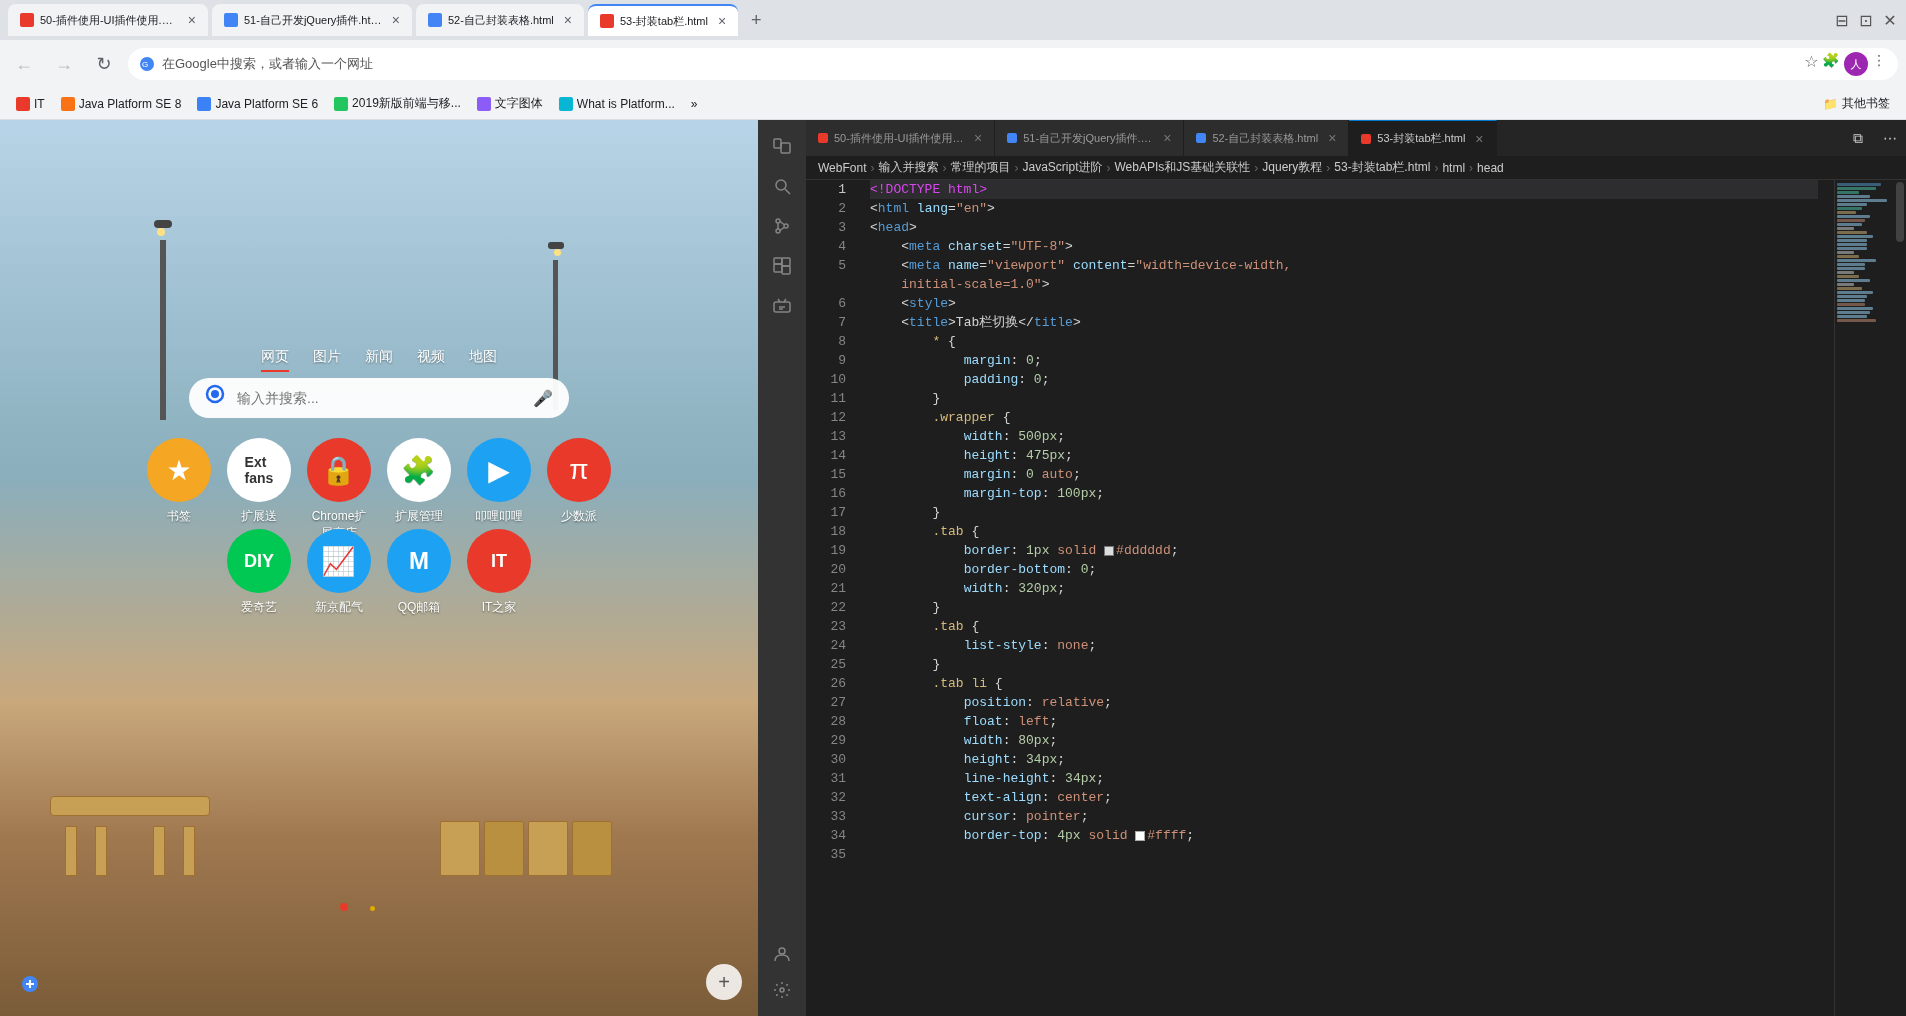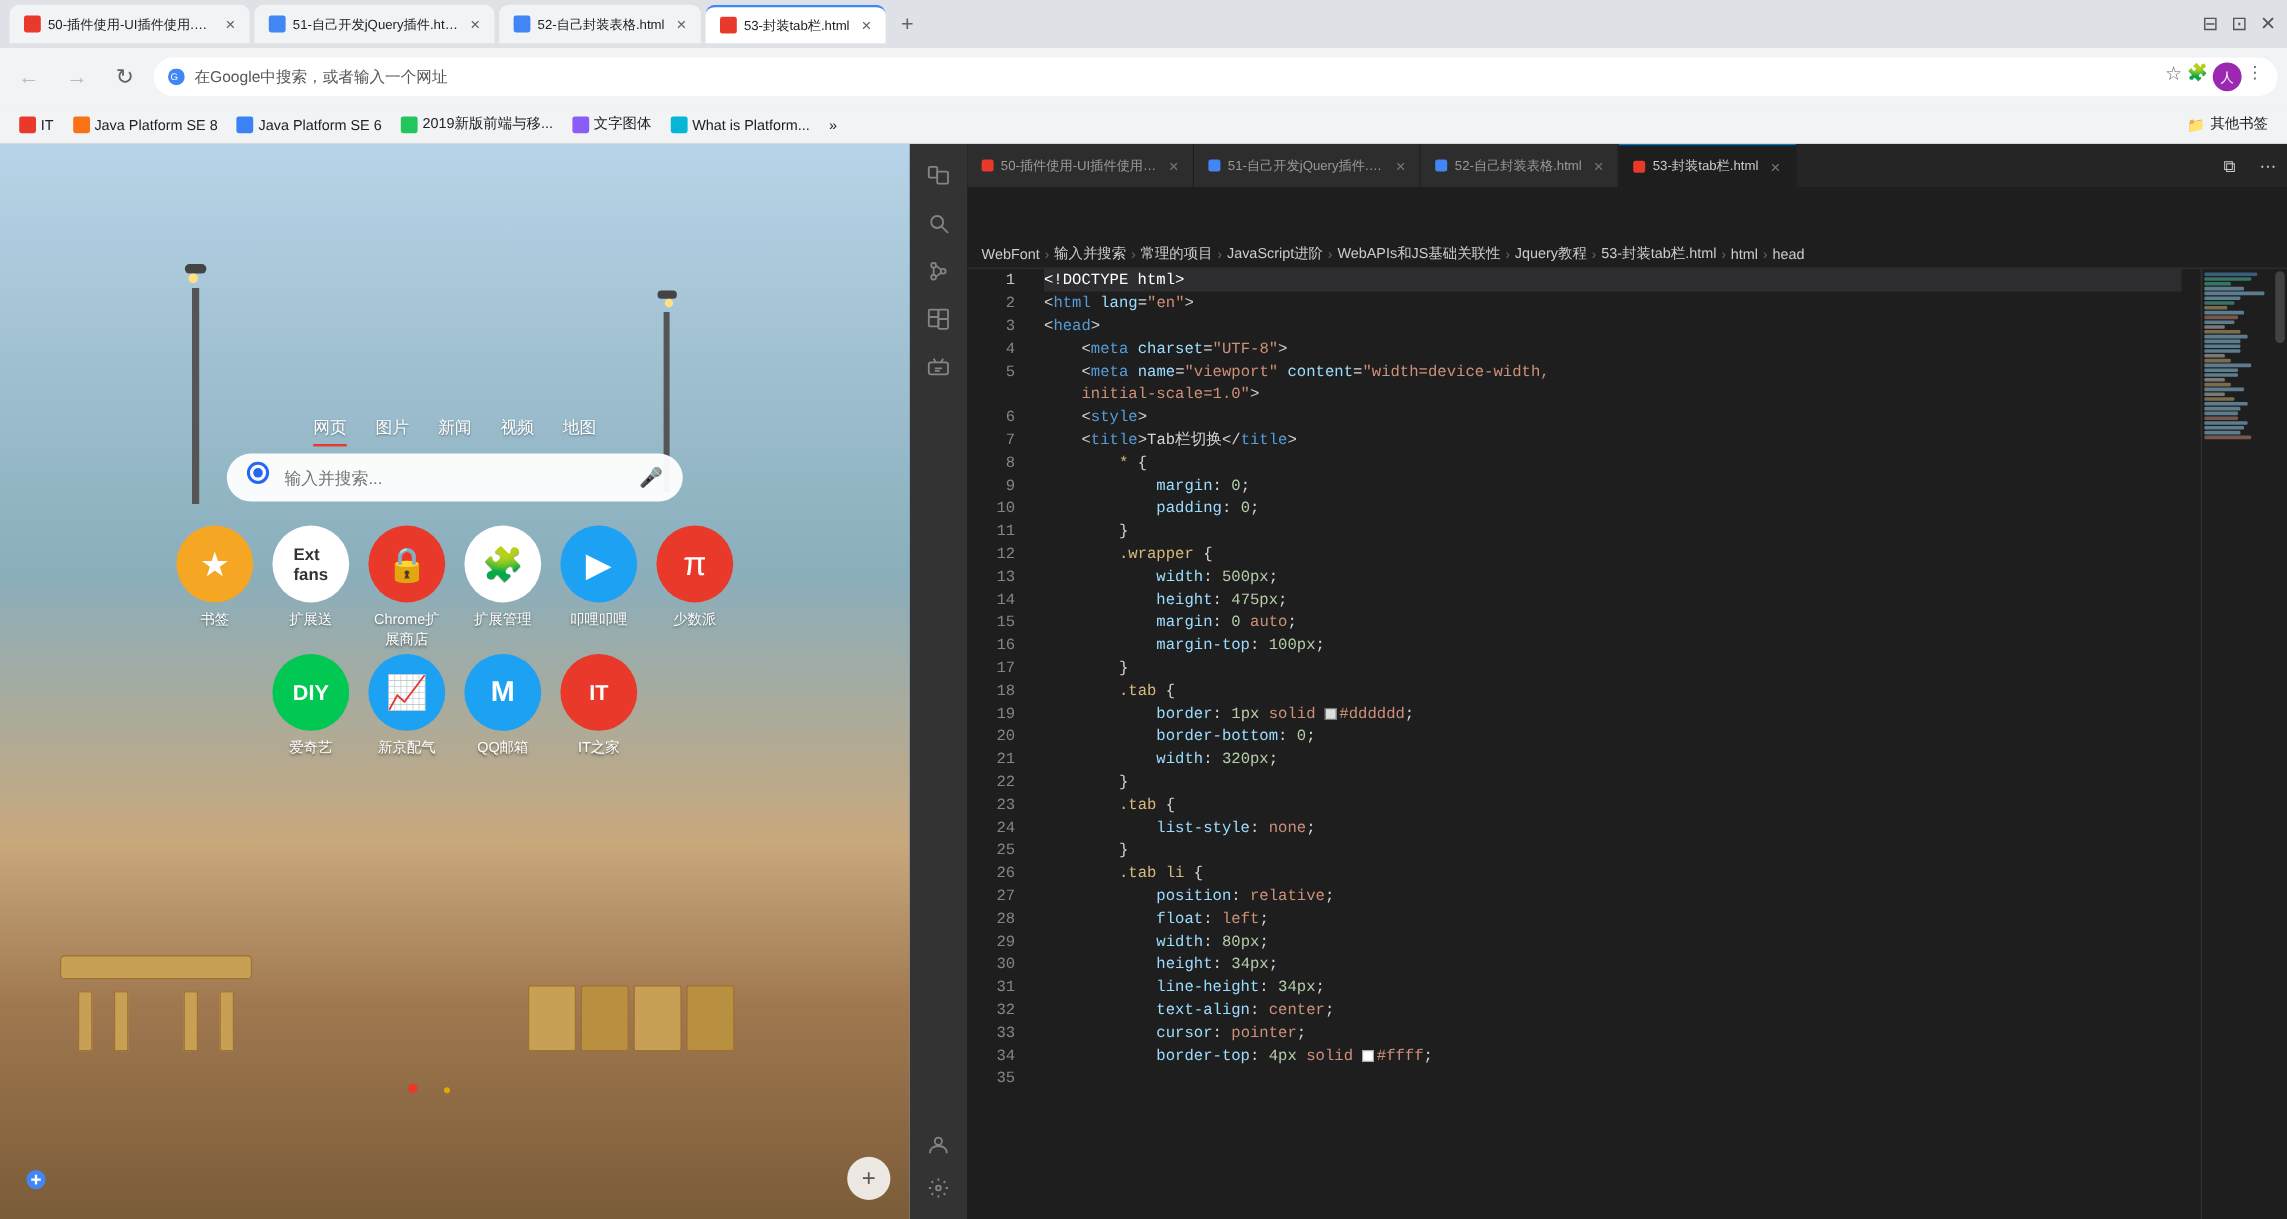--- a/index.html
+++ b/index.html
@@ -48,42 +48,42 @@
 
     
     .vscode-panel { flex: 1; background: #1e1e1e; display: flex; flex-direction: column; overflow: hidden; }
 
     .vscode-tab-bar { display: flex; align-items: center; background: #252526; height: 36px; overflow: hidden; }
     .vscode-tab { display: flex; align-items: center; height: 36px; padding: 0 12px; font-size: 12px; gap: 6px; cursor: pointer; border-right: 1px solid #1e1e1e; white-space: nowrap; }
     .vscode-tab.inactive { background: #2d2d2d; color: #999; }
     .vscode-tab.active { background: #1e1e1e; color: #ccc; border-top: 1px solid #007acc; }
     .vscode-tab-close { font-size: 14px; color: #777; margin-left: 4px; }
 
-    .vscode-breadcrumb { display: flex; align-items: center; height: 24px; background: #1e1e1e; padding: 0 12px; font-size: 12px; color: #999; gap: 4px; border-bottom: 1px solid #333; flex-wrap: nowrap; overflow: hidden; margin-top: 44px; }
+    .vscode-breadcrumb { display: flex; align-items: center; height: 24px; background: #1e1e1e; padding: 0 12px; font-size: 12px; color: #999; gap: 4px; border-bottom: 1px solid #333; flex-wrap: nowrap; overflow: hidden; }
     .breadcrumb-sep { color: #666; }
     .breadcrumb-item { color: #ccc; cursor: pointer; white-space: nowrap; }
     .line-numbers { width: 48px; background: #1e1e1e; padding: 0 8px; flex-shrink: 0; }
     .line-num { height: 19px; text-align: right; font-size: 13px; color: #858585; font-family: 'Consolas', 'Courier New', monospace; line-height: 19px; user-select: none; }
     .line-num.active { color: #c6c6c6; }
 
     .code-area { flex: 1; overflow: auto; padding: 0 0 0 8px; }
     .code-line { height: 19px; font-size: 13px; font-family: 'Consolas', 'Courier New', monospace; line-height: 19px; color: #d4d4d4; white-space: pre; }
     .code-line.active-line { background: #2d2d30; }
 
     
     .kw { color: #569cd6; }      
     .attr { color: #9cdcfe; }     
     .str { color: #ce9178; }      
     .prop { color: #9cdcfe; }     
     .val { color: #ce9178; }      
     .sel { color: #d7ba7d; }      
     .pun { color: #d4d4d4; }       
     .num { color: #b5cea8; }      
     .wh { color: #d4d4d4; }
-    .meta-tag { color: #ffffff; }
+    .meta-tag { color: #d946ef; }
     .color-swatch { display: inline-block; width: 10px; height: 10px; border: 1px solid #777; vertical-align: middle; margin-right: 2px; }
 
     
     .vscode-sidebar { width: 48px; background: #333333; display: flex; flex-direction: column; align-items: center; padding: 8px 0; gap: 4px; flex-shrink: 0; }
     .sidebar-icon { width: 36px; height: 36px; display: flex; align-items: center; justify-content: center; cursor: pointer; border-radius: 4px; color: #858585; font-size: 20px; }
     .sidebar-bottom { margin-top: auto; }
 
     
     .vscode-minimap { width: 60px; background: #1e1e1e; flex-shrink: 0; border-left: 1px solid #333; overflow: hidden; }
     .minimap-content { opacity: 0.5; padding: 2px; }
@@ -261,21 +261,21 @@
       <div class="shortcut-item">
         <div class="shortcut-icon" style="background:#1da1f2;">▶</div>
         <span class="shortcut-label">叩哩叩哩</span>
       </div>
       <div class="shortcut-item">
         <div class="shortcut-icon" style="background:#e8392a;">π</div>
         <span class="shortcut-label">少数派</span>
       </div>
     </div>
 
-    <div style="position:absolute;top:425px;left:50%;transform:translateX(-50%);display:flex;gap:16px;z-index:10;">
+    <div style="position:absolute;top:409px;left:50%;transform:translateX(-50%);display:flex;gap:16px;z-index:10;">
       <div class="shortcut-item">
         <div class="shortcut-icon" style="background:#00c853;font-size:18px;font-weight:bold;">DIY</div>
         <span class="shortcut-label">爱奇艺</span>
       </div>
       <div class="shortcut-item">
         <div class="shortcut-icon" style="background:#1da1f2;">📈</div>
         <span class="shortcut-label">新京配气</span>
       </div>
       <div class="shortcut-item">
         <div class="shortcut-icon" style="background:#1da1f2;font-size:24px;font-weight:bold;">M</div>

